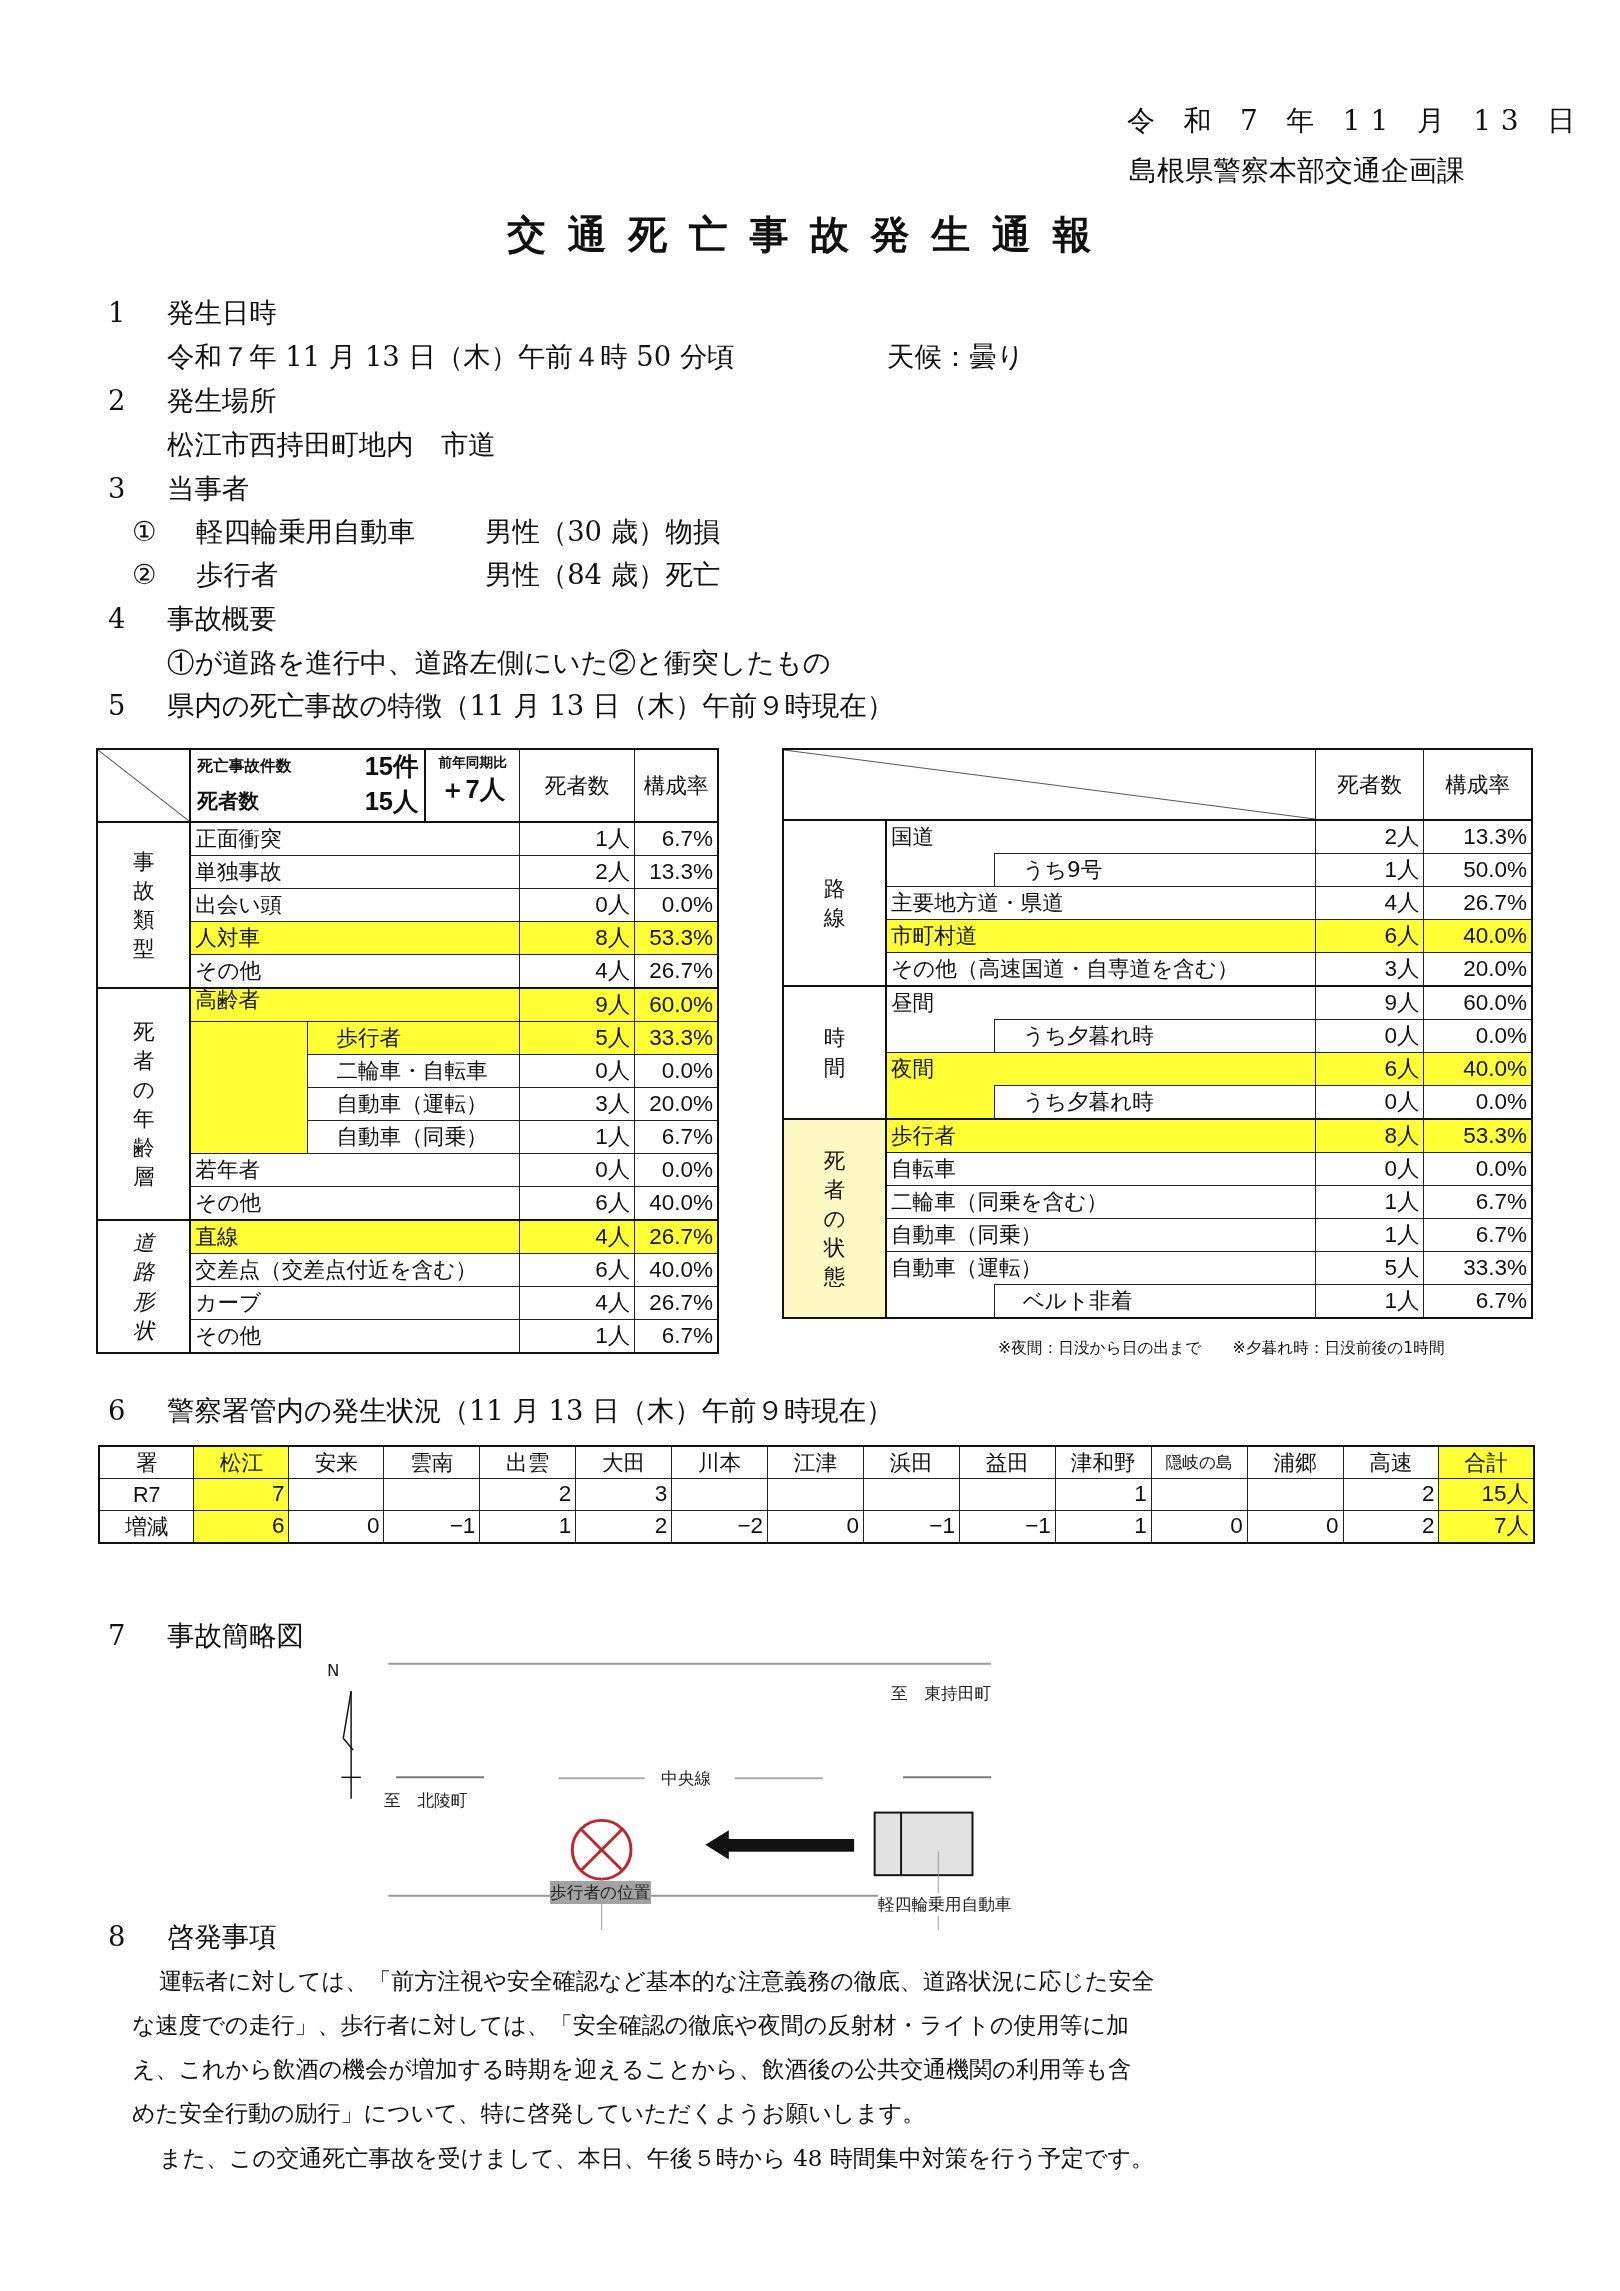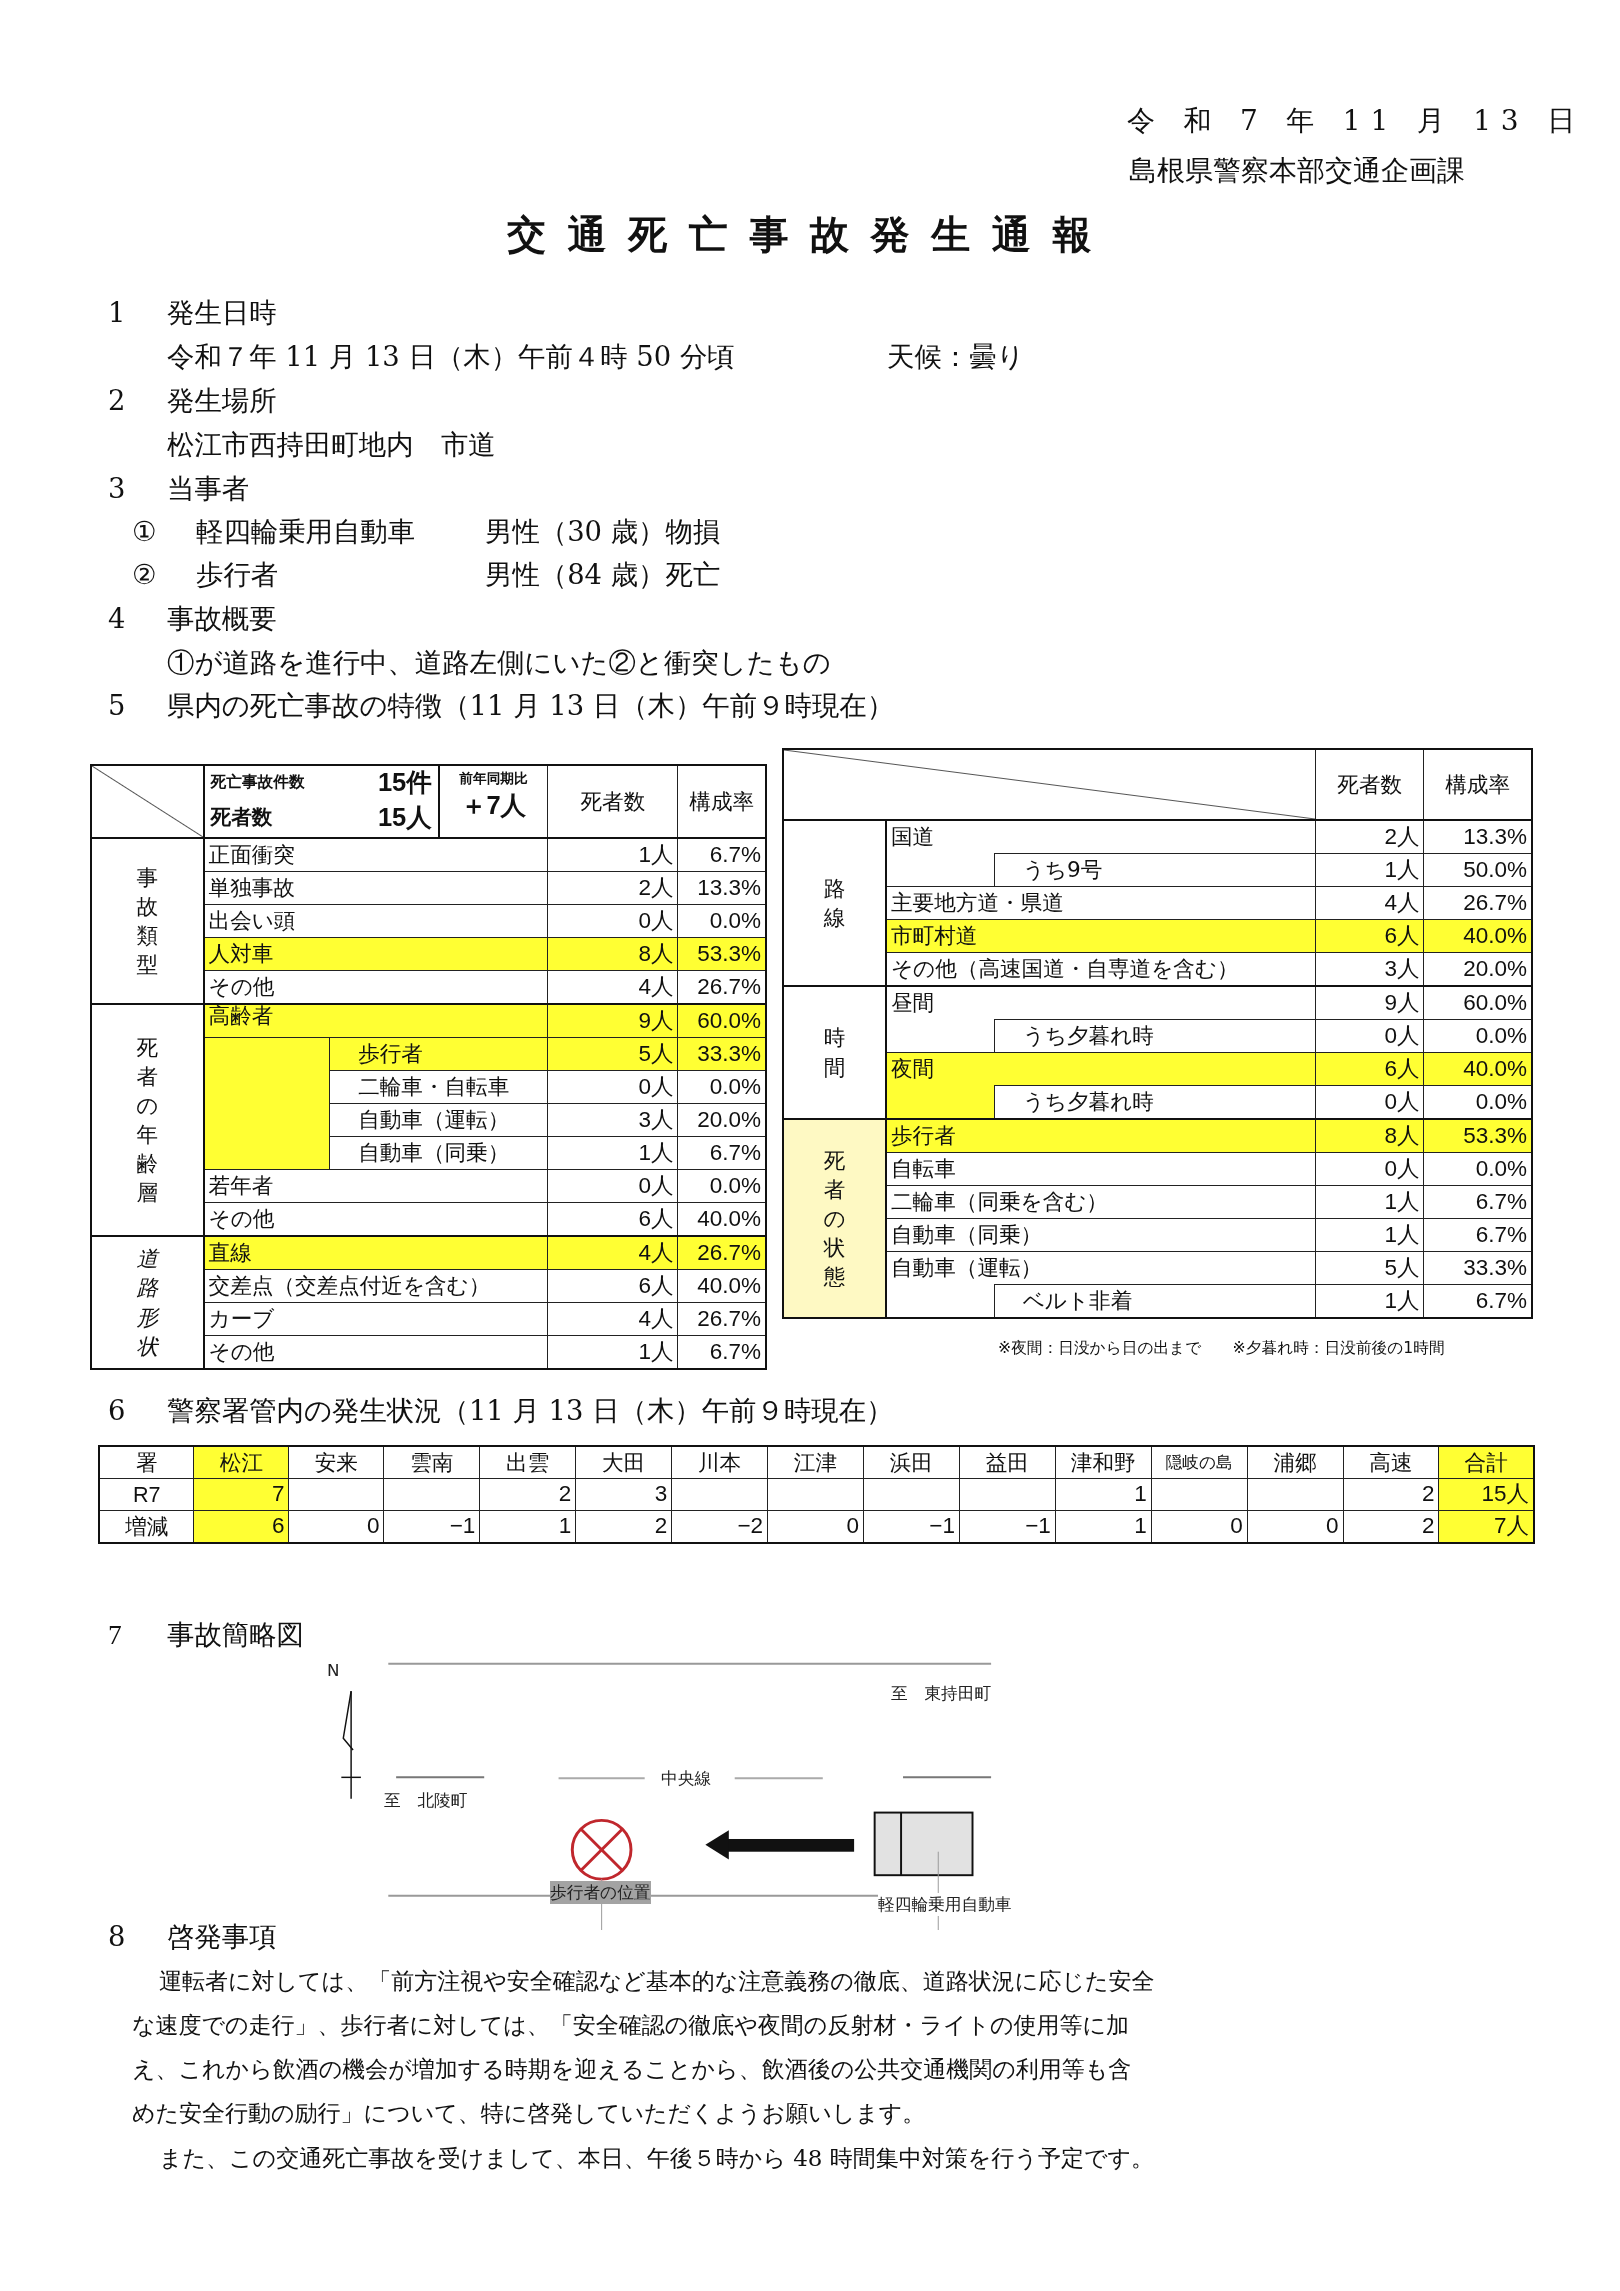--- a/index.html
+++ b/index.html
@@ -76,21 +76,21 @@
 
 <div class="abs sec" style="left:108px; top:605px;">
   <span class="num">4</span><span>事故概要</span>
 </div>
 <div class="abs body-line" style="left:167px; top:649px;">①が道路を進行中、道路左側にいた②と衝突したもの</div>
 
 <div class="abs sec" style="left:108px; top:692px;">
   <span class="num">5</span><span>県内の死亡事故の特徴（11 月 13 日（木）午前９時現在）</span>
 </div>
 
-<table class="stat" style="left:90px; top:748px; width:677px;margin-top:16px;">
+<table class="stat" style="left:96px; top:748px; width:623px;">
   <colgroup>
       <col style="width:110px">
       <col style="width:123px">
       <col style="width:213px">
       <col style="width:127px">
       <col style="width:86px">
     </colgroup>
   <tbody>
       <tr>
     <td rowspan="2" class="diag" style="border-right:2.9px solid #111; height:71px;"></td>
@@ -375,21 +375,21 @@
     <td class="v">−1</td>
     <td class="v">1</td>
     <td class="v">0</td>
     <td class="v">0</td>
     <td class="v">2</td>
     <td class="v hl">7人</td>
   </tr>
 </tbody>
   </table>
 
-<div class="abs sec" style="left:108px; top:1622px;font-family:Liberation Serif, serif;">
+<div class="abs sec" style="left:108px; top:1622px;">
   <span class="num">7</span><span>事故簡略図</span>
 </div>
 
 <div class="abs" style="left:323px; top:1656px; width:706px; height:274px;">
   <svg width="706" height="274" viewBox="0 0 720 280">
 
     <line x1="66" y1="8" x2="682" y2="8" stroke="#999" stroke-width="2"></line>
     <line x1="66" y1="245" x2="682" y2="245" stroke="#999" stroke-width="2"></line>
 
     <line x1="74" y1="124" x2="164" y2="124" stroke="#777" stroke-width="2"></line>

